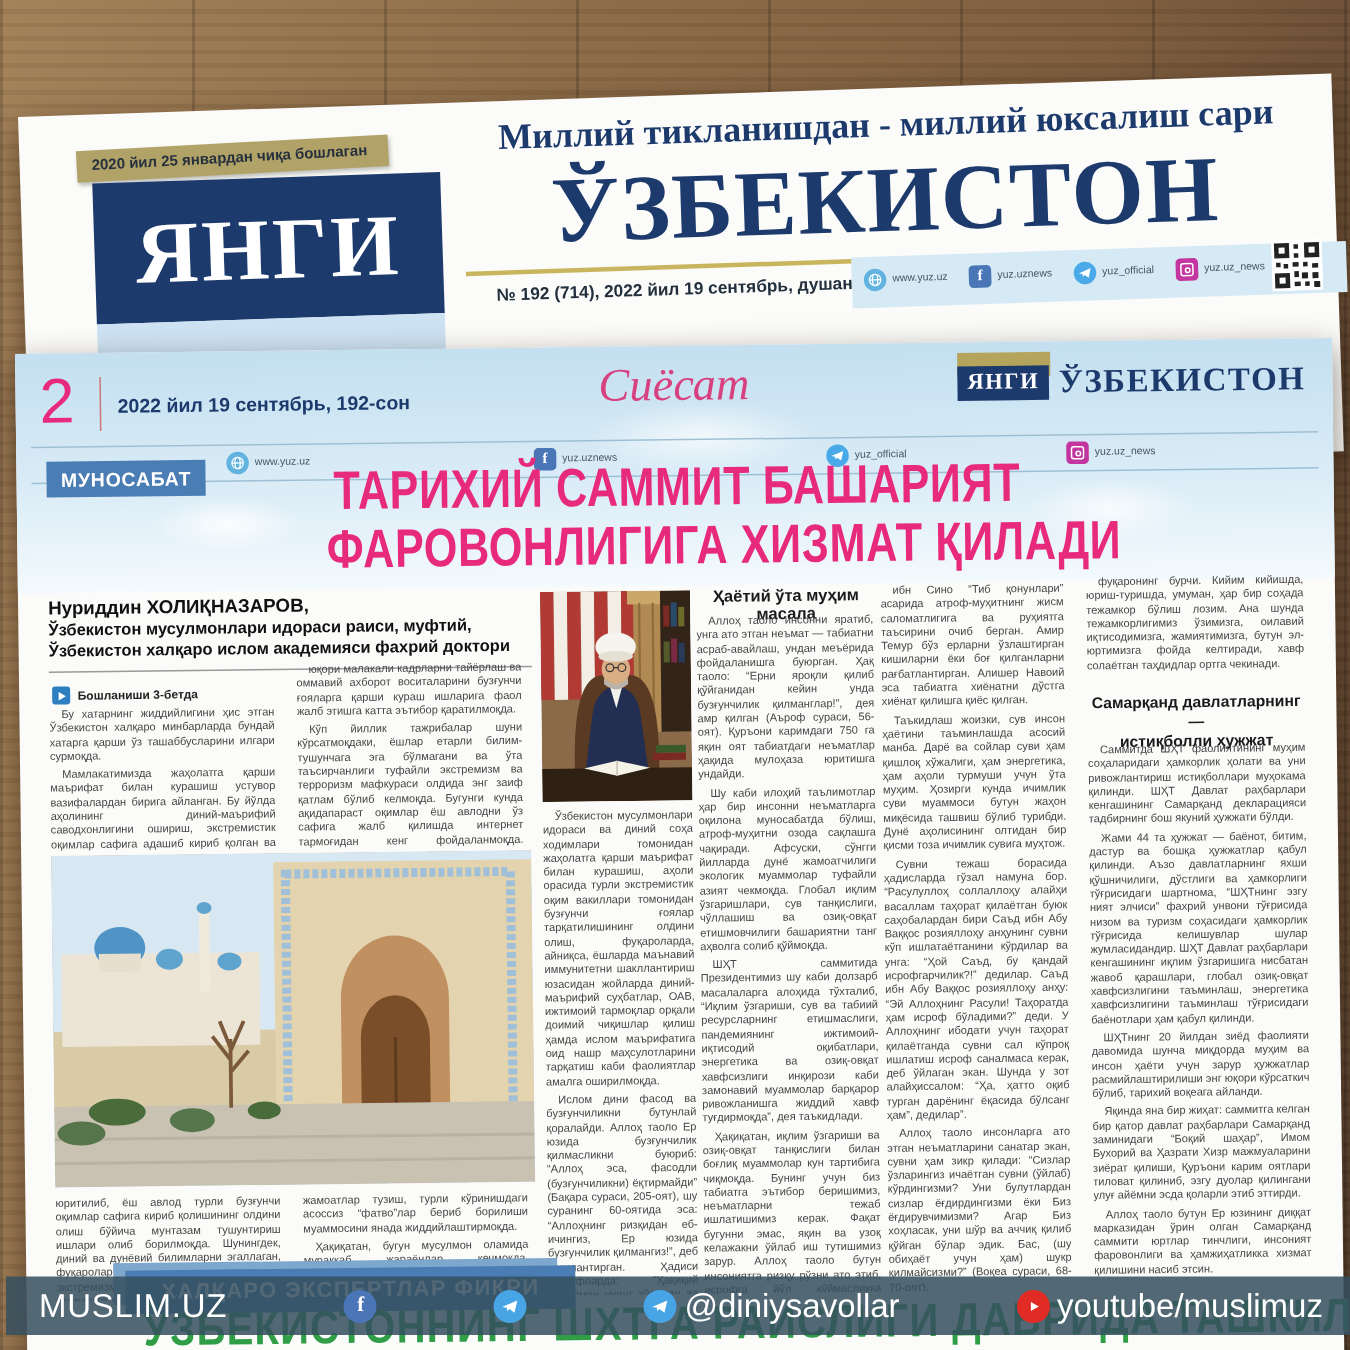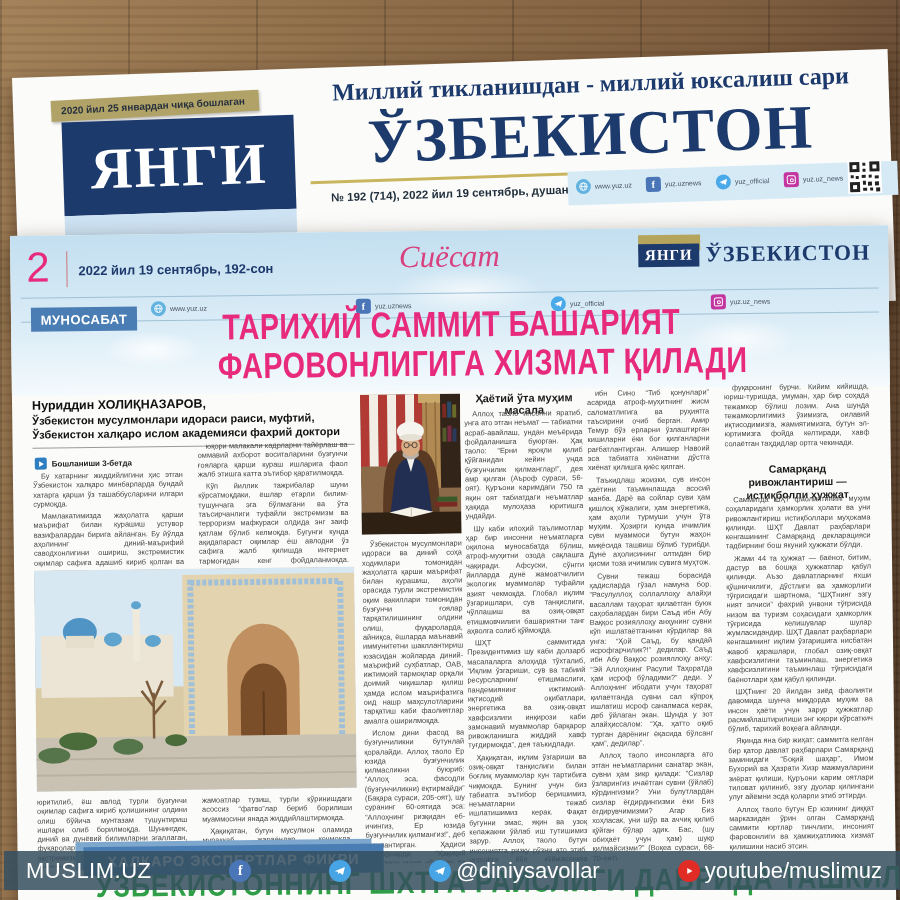--- a/index.html
+++ b/index.html
@@ -322,21 +322,21 @@
     <p>Таъкидлаш жоизки, сув инсон ҳаётини таъминлашда асосий манба. Дарё ва сойлар суви ҳам қишлоқ хўжалиги, ҳам энергетика, ҳам аҳоли турмуши учун ўта муҳим. Ҳозирги кунда ичимлик суви муаммоси бутун жаҳон миқёсида ташвиш бўлиб турибди. Дунё аҳолисининг олтидан бир қисми тоза ичимлик сувига муҳтож.</p>
     <p>Сувни тежаш борасида ҳадисларда гўзал намуна бор. “Расулуллоҳ соллаллоҳу алайҳи васаллам таҳорат қилаётган буюк саҳобалардан бири Саъд ибн Абу Ваққос розияллоҳу анҳунинг сувни кўп ишлатаётганини кўрдилар ва унга: “Ҳой Саъд, бу қандай исрофгарчилик?!” дедилар. Саъд ибн Абу Ваққос розияллоҳу анҳу: “Эй Аллоҳнинг Расули! Таҳоратда ҳам исроф бўладими?” деди. У Аллоҳнинг ибодати учун таҳорат қилаётганда сувни сал кўпроқ ишлатиш исроф саналмаса керак, деб ўйлаган экан. Шунда у зот алайҳиссалом: “Ҳа, ҳатто оқиб турган дарёнинг ёқасида бўлсанг ҳам”, дедилар”.</p>
     <p>Аллоҳ таоло инсонларга ато этган неъматларини санатар экан, сувни ҳам зикр қилади: “Сизлар ўзларингиз ичаётган сувни (ўйлаб) кўрдингизми? Уни булутлардан сизлар ёғдирдингизми ёки Биз ёғдирувчимизми? Агар Биз хоҳласак, уни шўр ва аччиқ қилиб қўйган бўлар эдик. Бас, (шу обиҳаёт учун ҳам) шукр қилмайсизми?” (Воқеа сураси, 68-70-оят).</p>
 
   </div>
 
   <div class="col" style="left:712px;top:156px;width:145px;height:76px;">
     <p>фуқаронинг бурчи. Кийим кийишда, юриш-туришда, умуман, ҳар бир соҳада тежамкор бўлиш лозим. Ана шунда тежамкорлигимиз ўзимизга, оилавий иқтисодимизга, жамиятимизга, бутун эл-юртимизга фойда келтиради, хавф солаётган таҳдидлар ортга чекинади.</p>
   </div>
   <div class="sub-heading" style="left:712px;top:236px;width:145px;">
-    <span>Самарқанд ривожлантириш —</span><br>
+    <span>Самарқанд давлатларнинг —</span><br>
     <span>истиқболли ҳужжат</span>
   </div>
   <div class="col" style="left:712px;top:268px;width:145px;height:364px;">
     <p>Саммитда ШҲТ фаолиятининг муҳим соҳаларидаги ҳамкорлик ҳолати ва уни ривожлантириш истиқболлари муҳокама қилинди. ШҲТ Давлат раҳбарлари кенгашининг Самарқанд декларацияси тадбирнинг бош якуний ҳужжати бўлди.</p>
     <p>Жами 44 та ҳужжат — баёнот, битим, дастур ва бошқа ҳужжатлар қабул қилинди. Аъзо давлатларнинг яхши қўшничилиги, дўстлиги ва ҳамкорлиги тўғрисидаги шартнома, “ШҲТнинг эзгу ният элчиси” фахрий унвони тўғрисида низом ва туризм соҳасидаги ҳамкорлик тўғрисида келишувлар шулар жумласидандир. ШҲТ Давлат раҳбарлари кенгашининг иқлим ўзгаришига нисбатан жавоб қарашлари, глобал озиқ-овқат хавфсизлигини таъминлаш, энергетика хавфсизлигини таъминлаш тўғрисидаги баёнотлари ҳам қабул қилинди.</p>
     <p>ШҲТнинг 20 йилдан зиёд фаолияти давомида шунча миқдорда муҳим ва инсон ҳаёти учун зарур ҳужжатлар расмийлаштирилиши энг юқори кўрсаткич бўлиб, тарихий воқеага айланди.</p>
     <p>Яқинда яна бир жиҳат: саммитга келган бир қатор давлат раҳбарлари Самарқанд заминидаги “Боқий шаҳар”, Имом Бухорий ва Ҳазрати Хизр мажмуаларини зиёрат қилиши, Қуръони карим оятлари тиловат қилиниб, эзгу дуолар қилингани улуғ айёмни эсда қоларли этиб эттирди.</p>
     <p>Аллоҳ таоло бутун Ер юзининг диққат марказидан ўрин олган Самарқанд саммити юртлар тинчлиги, инсоният фаровонлиги ва ҳамжиҳатликка хизмат қилишини насиб этсин.</p>
   </div>
 

